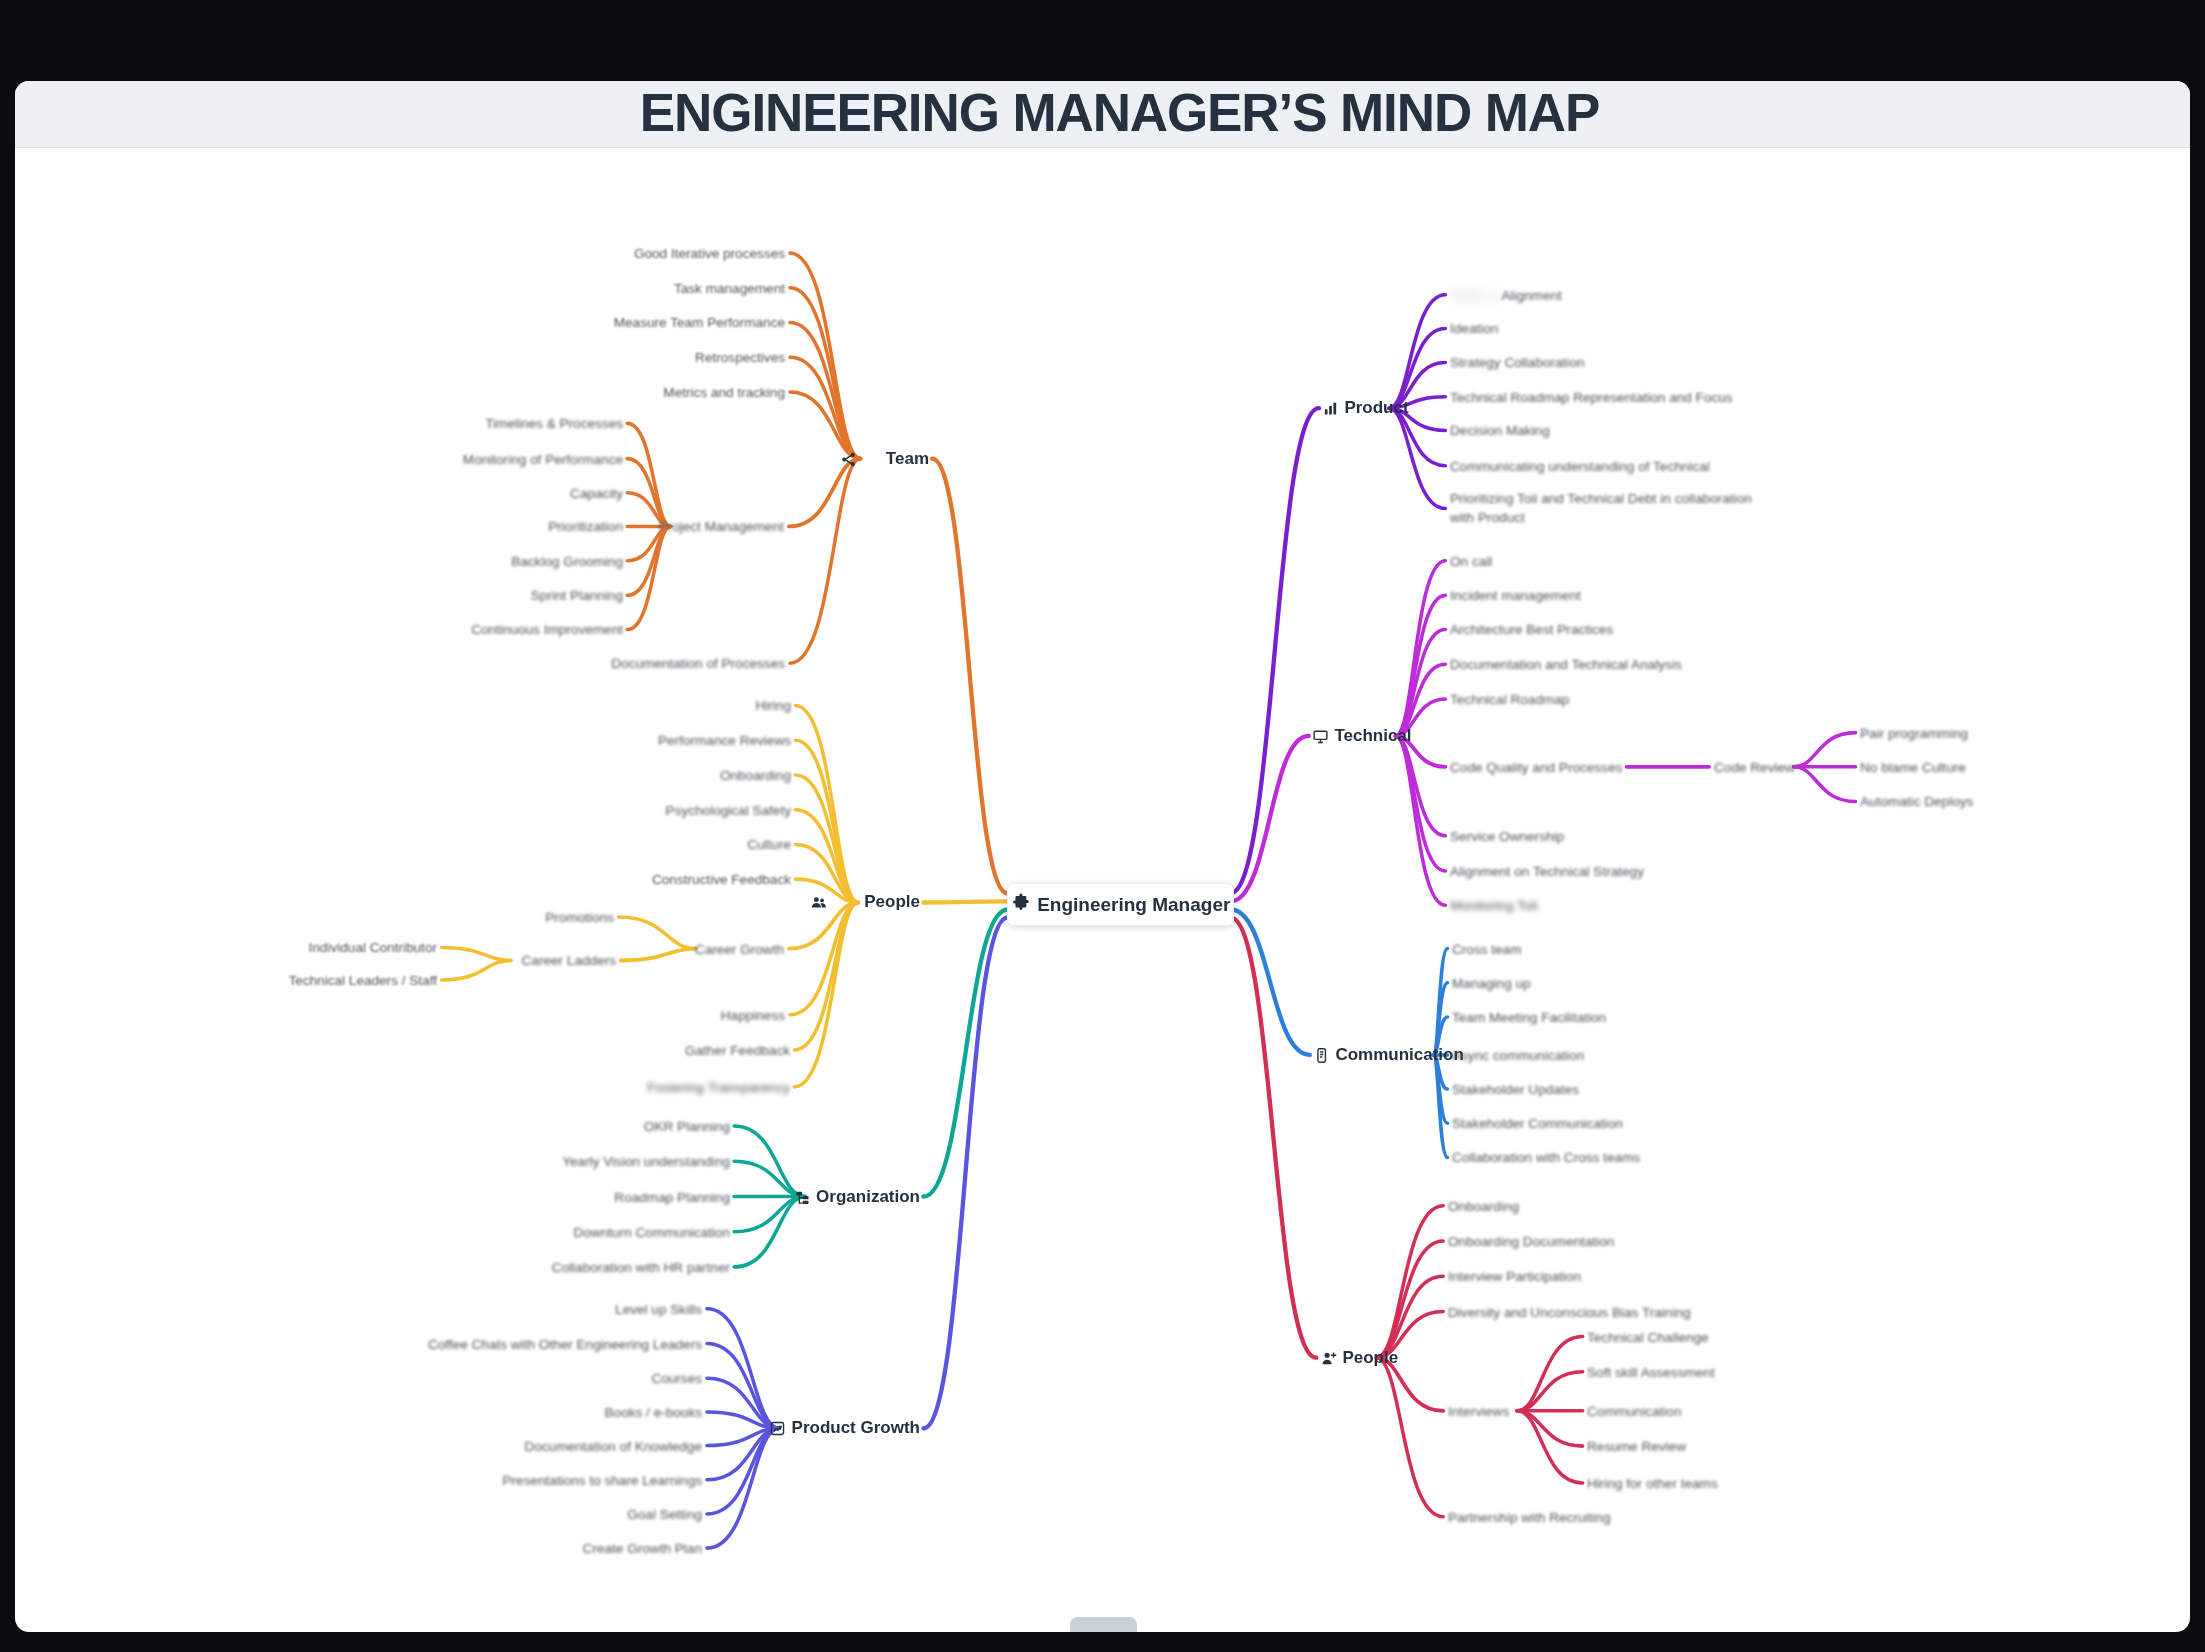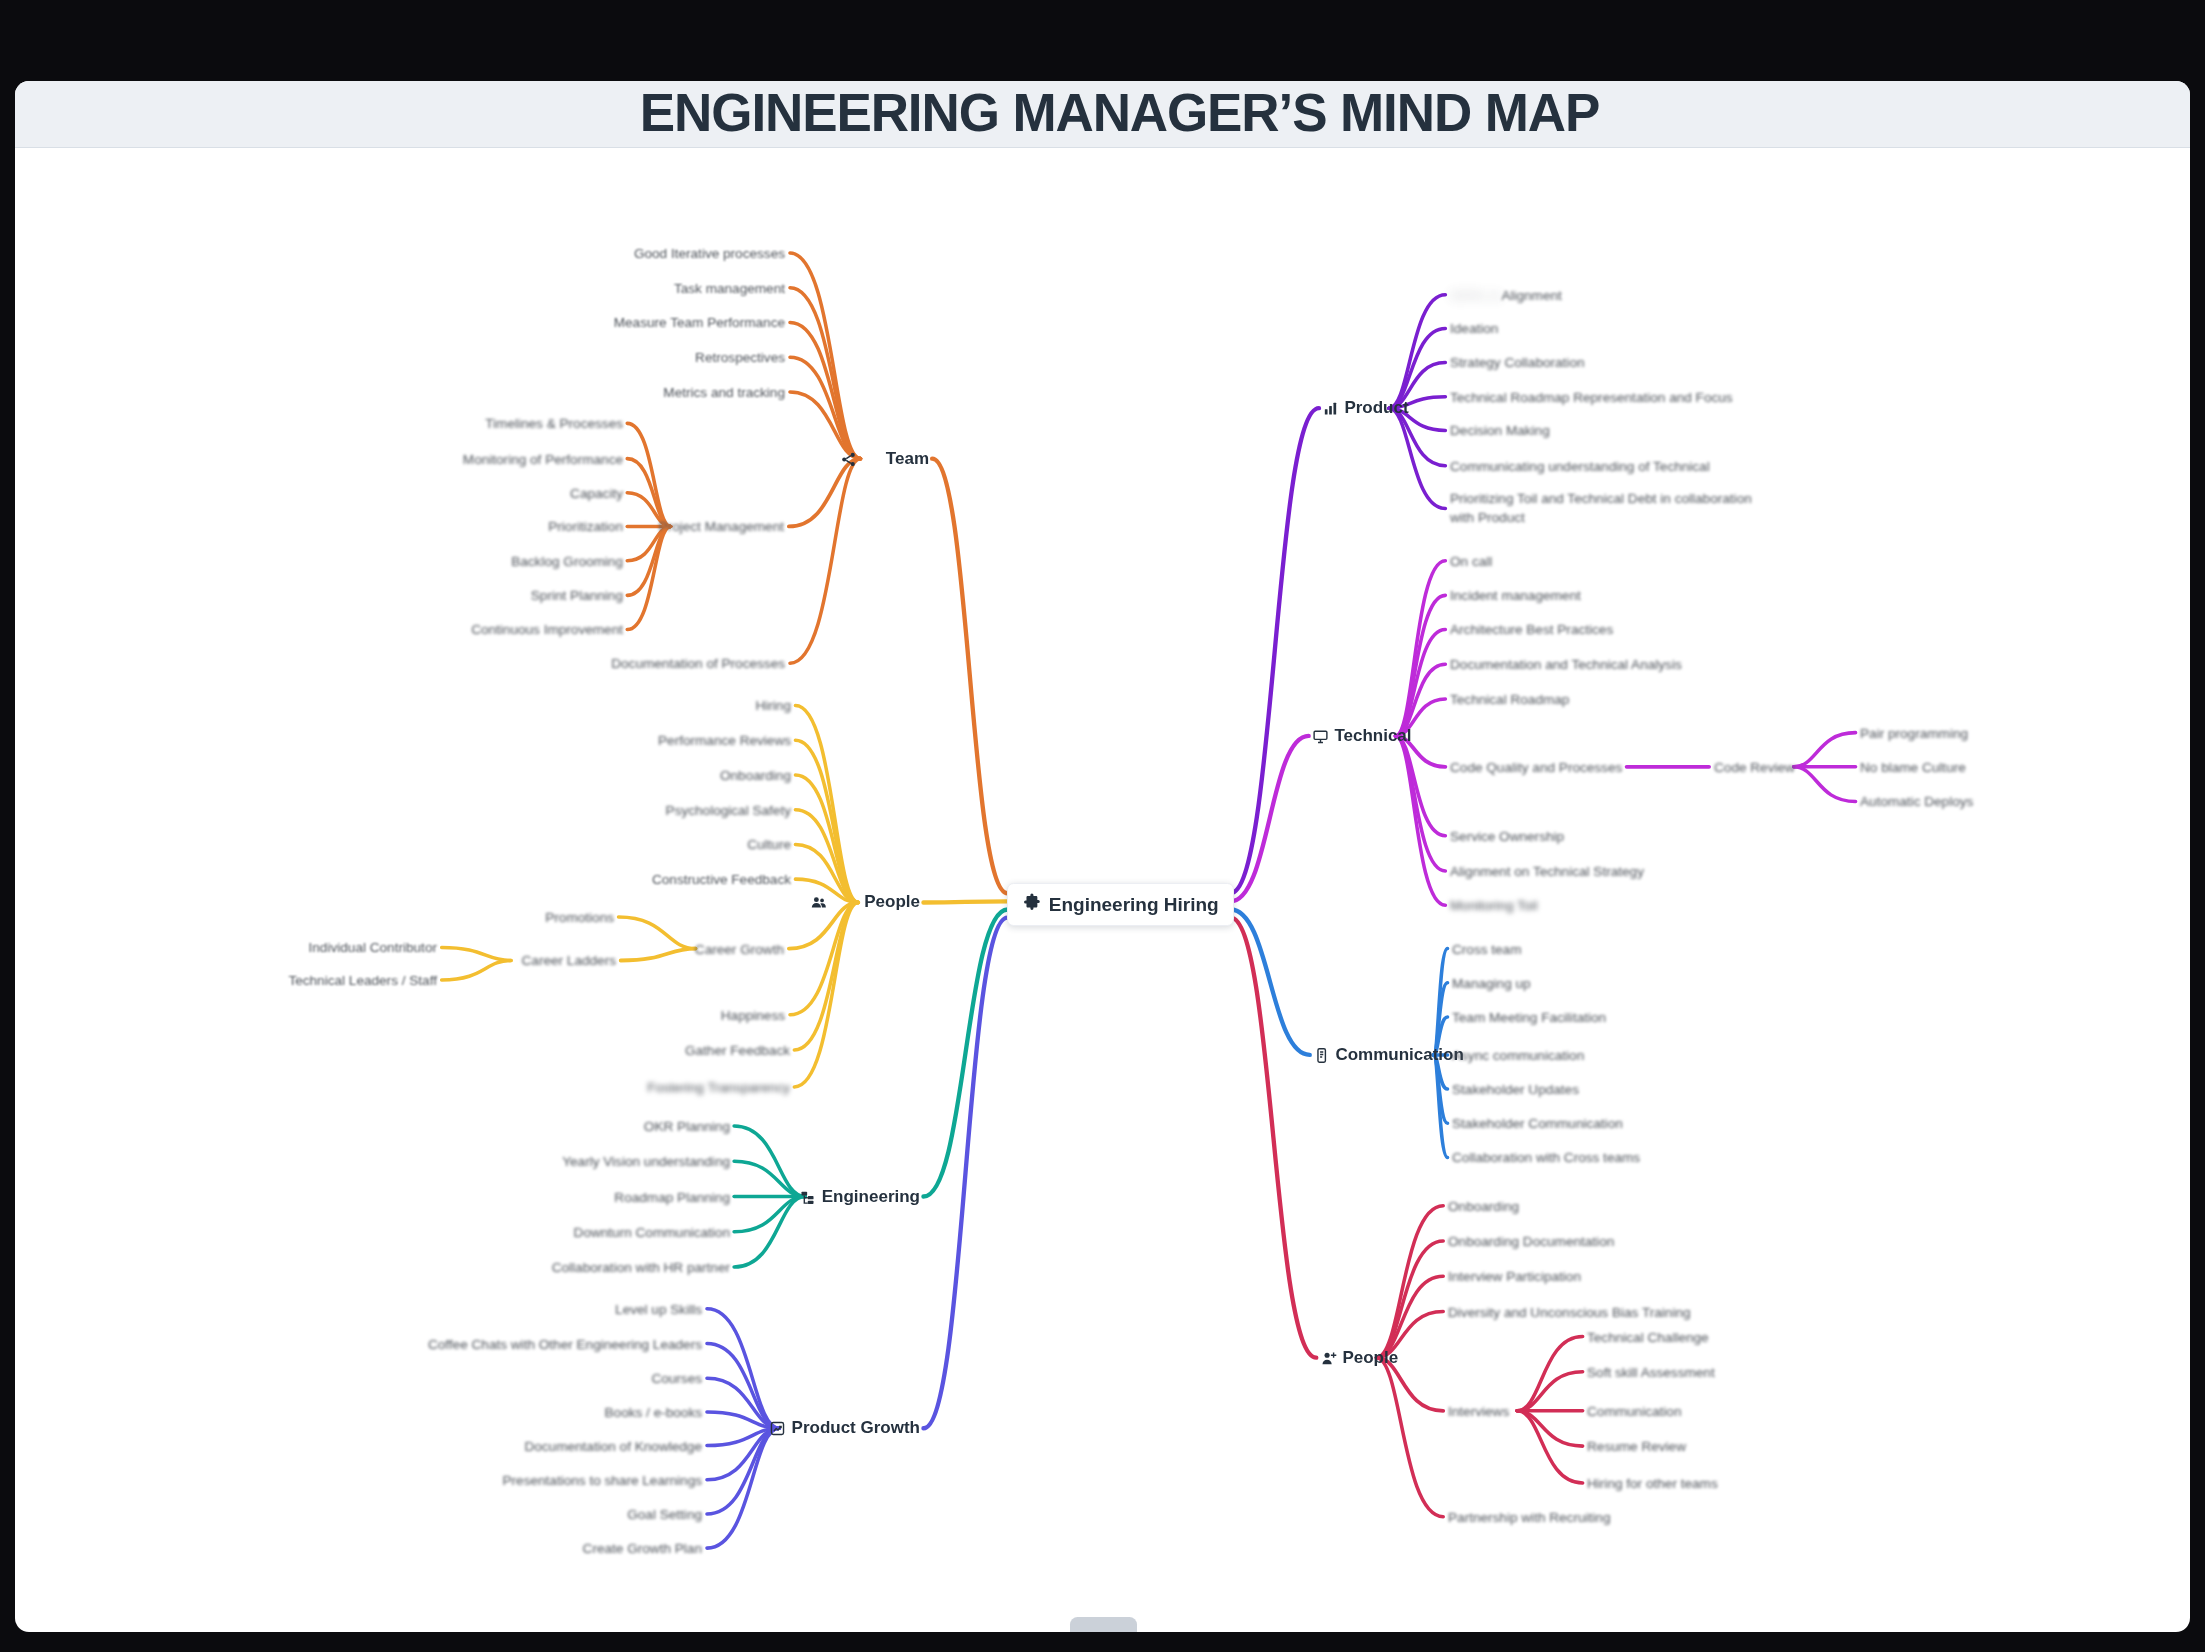--- a/index.html
+++ b/index.html
@@ -123,21 +123,21 @@
         <path d="M 2917 2528 C 2841.98 2528, 2841.98 2600, 2796 2600" stroke="#D22E56" stroke-width="6.5" fill="none" stroke-linecap="round"></path>
         <path d="M 2917 2600 C 2841.98 2600, 2841.98 2600, 2796 2600" stroke="#D22E56" stroke-width="6.5" fill="none" stroke-linecap="round"></path>
         <path d="M 2917 2665 C 2841.98 2665, 2841.98 2600, 2796 2600" stroke="#D22E56" stroke-width="6.5" fill="none" stroke-linecap="round"></path>
         <path d="M 2917 2733 C 2841.98 2733, 2841.98 2600, 2796 2600" stroke="#D22E56" stroke-width="6.5" fill="none" stroke-linecap="round"></path>
         <path d="M 2660 2795 C 2583.74 2795, 2583.74 2502, 2537 2502" stroke="#D22E56" stroke-width="6.5" fill="none" stroke-linecap="round"></path>
       </svg>
     <div id="root-node">
       <span id="root-icon"><svg viewBox="0 0 24 24">
             <path fill="#25313E" d="M10.3 3.6a1.9 1.9 0 0 1 3.8 0V5h3.2c.9 0 1.6.7 1.6 1.6v3.2h1.1a1.9 1.9 0 0 1 0 3.8h-1.1v3.8c0 .9-.7 1.6-1.6 1.6h-3.2v1.1a1.9 1.9 0 0 1-3.8 0V19H7.1c-.9 0-1.6-.7-1.6-1.6v-3.2H4.4a1.9 1.9 0 0 1 0-3.8h1.1V6.6C5.5 5.7 6.2 5 7.1 5h3.2V3.6z"></path>
           </svg></span>
-      <span>Engineering Hiring</span>
+      <span>Engineering Manager</span>
     </div>
   <div class="branch" style="top: 459px; right: 1276px; gap: 29px;">
         <span style="display: flex; width: 17px; height: 17px;">
           <svg viewBox="0 0 24 24">
             <g stroke="#25313E" stroke-width="2" fill="none">
               <path d="M8.8 10.8 15.4 6.6M8.8 13.2l6.6 4.2"></path>
             </g>
             <circle cx="18" cy="5.5" r="2.9" fill="#25313E"></circle>
             <circle cx="6" cy="12" r="2.9" fill="#25313E"></circle>
             <circle cx="18" cy="18.5" r="2.9" fill="#25313E"></circle>
@@ -186,21 +186,21 @@
       <div class="leaf b35" style="top: 1087px; right: 1415px; text-align: right;">Fostering Transparency</div>
       <div class="branch" style="top: 1197px; right: 1285px;">
         <span style="display: flex; width: 17px; height: 17px;">
           <svg viewBox="0 0 24 24" fill="#25313E">
             <rect x="3.5" y="4" width="8" height="5" rx="1"></rect>
             <rect x="12.5" y="10" width="8" height="4.6" rx="1"></rect>
             <rect x="12.5" y="16.6" width="8" height="4.6" rx="1"></rect>
             <path d="M6.5 9h2v9.9h4v2h-6zM8.5 11.3h4v2h-4z"></path>
           </svg>
         </span>
-        <span class="txt">Engineering</span>
+        <span class="txt">Organization</span>
       </div>
       <div class="leaf b25" style="top: 1126px; right: 1475px; text-align: right;">OKR Planning</div>
       <div class="leaf b25" style="top: 1161px; right: 1475px; text-align: right;">Yearly Vision understanding</div>
       <div class="leaf b25" style="top: 1197px; right: 1475px; text-align: right;">Roadmap Planning</div>
       <div class="leaf b25" style="top: 1232px; right: 1475px; text-align: right;">Downturn Communication</div>
       <div class="leaf b25" style="top: 1267px; right: 1475px; text-align: right;">Collaboration with HR partner</div>
       <div class="branch" style="top: 1428px; right: 1285px;">
         <span style="display: flex; width: 17px; height: 17px;">
           <svg viewBox="0 0 24 24" fill="none" stroke="#25313E" stroke-width="2">
             <rect x="3.5" y="3.5" width="17" height="17" rx="2.5"></rect>

